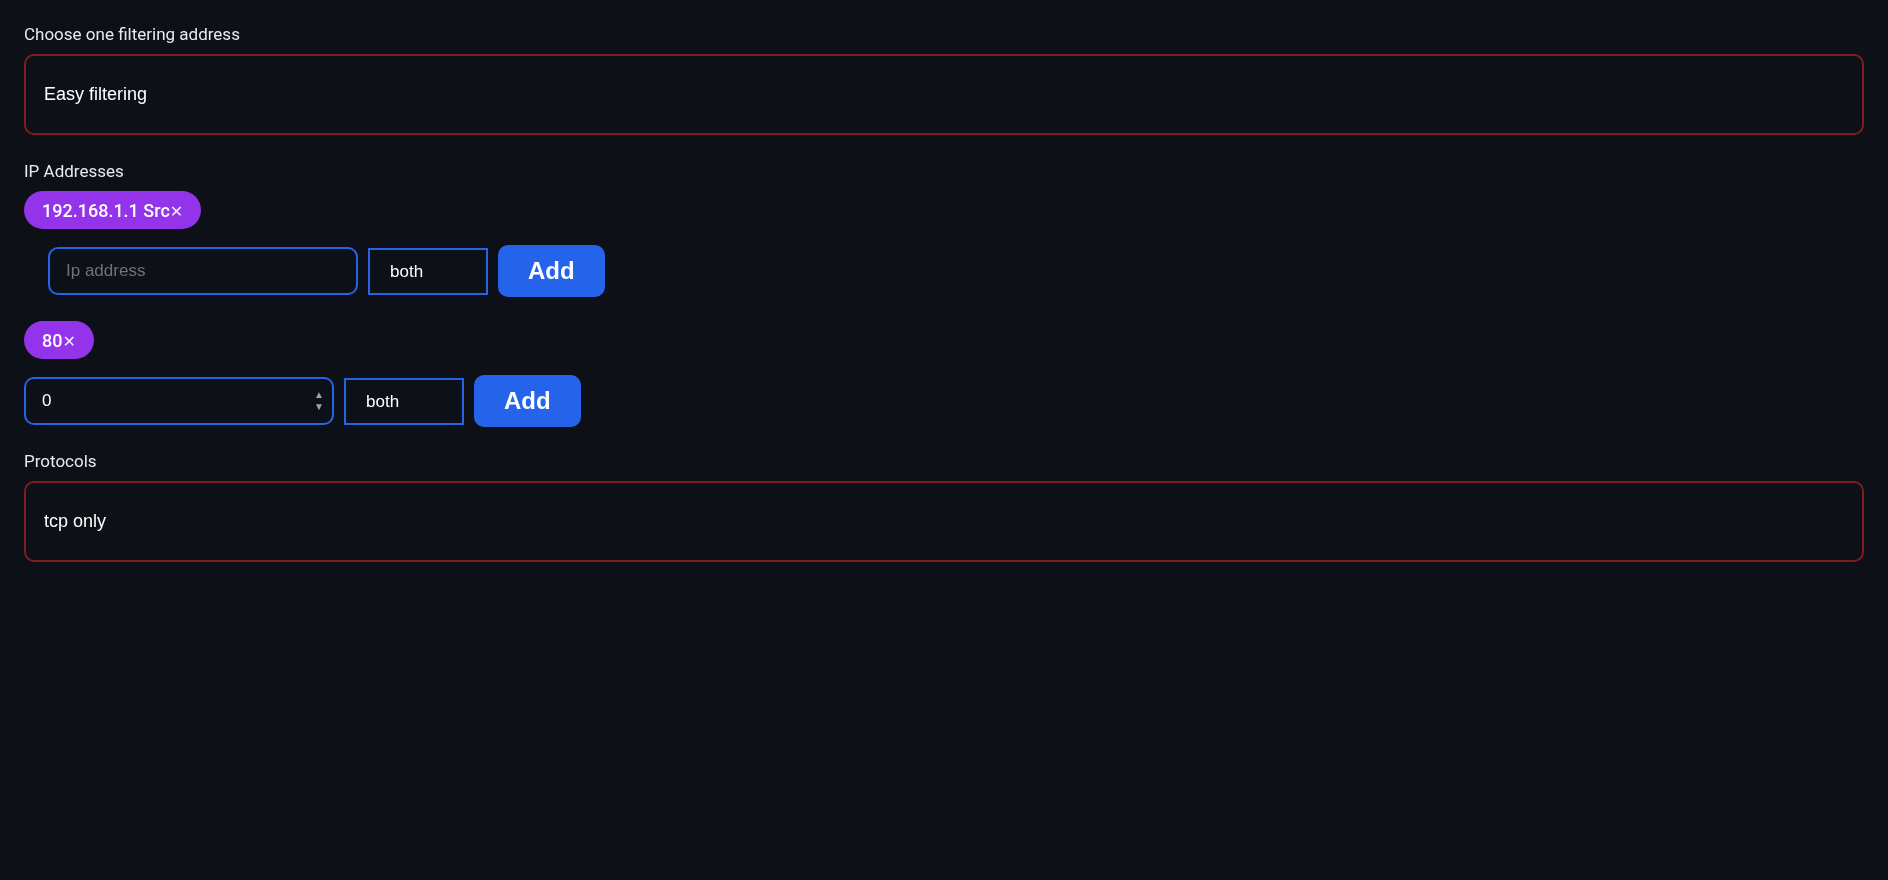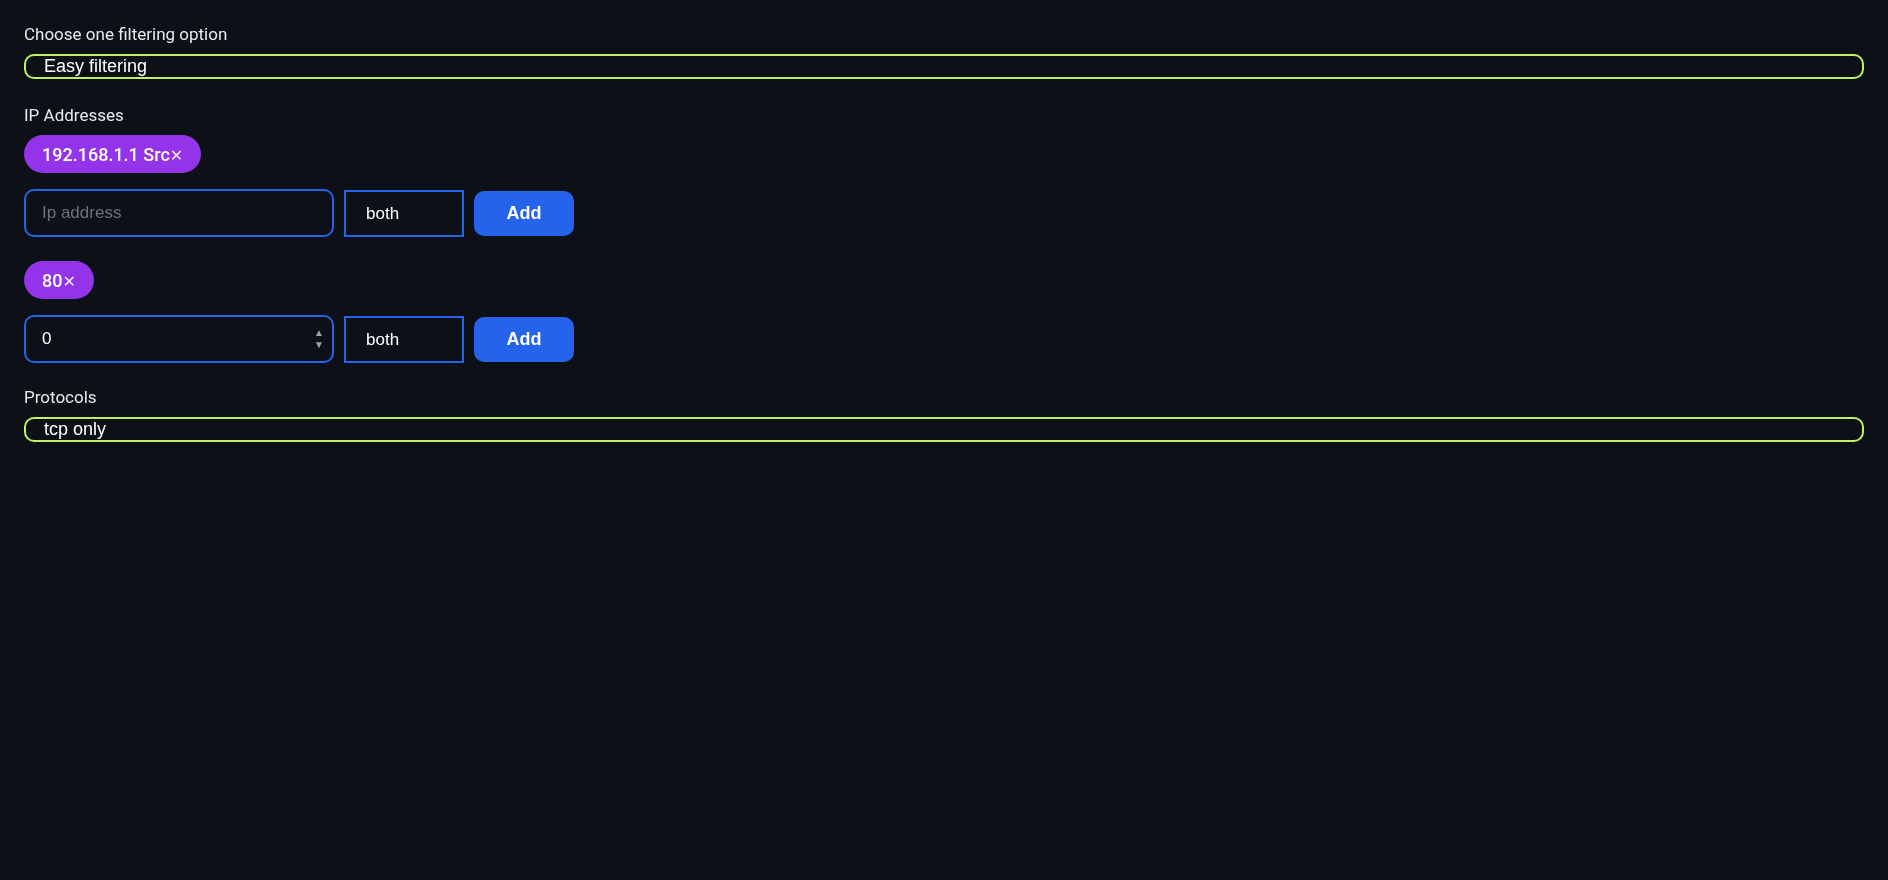--- a/index.html
+++ b/index.html
@@ -21,25 +21,25 @@
     .section-label {
       color: #e8eaed;
       font-size: 17px;
       margin-bottom: 10px;
       font-weight: 400;
     }
 
     .text-input-full {
       width: 100%;
       background-color: #0d1117;
-      border: 2px solid #bef264;
+      border: 2px solid #7f1d1d;
       border-radius: 10px;
       color: #ffffff;
       font-size: 18px;
-      padding: 0 18px;
+      padding: 28px 18px;
       outline: none;
       margin-bottom: 20px;
     }
 
     .text-input-full::placeholder {
       color: #6b7280;
     }
 
     .section-spacing {
       margin-bottom: 6px;
@@ -80,20 +80,21 @@
 
     .ip-input {
       background-color: #0d1117;
       border: 2px solid #2563eb;
       border-radius: 10px;
       color: #ffffff;
       font-size: 17px;
       padding: 12px 16px;
       outline: none;
       width: 310px;
+      margin-left: 24px;
     }
 
     .ip-input::placeholder {
       color: #6b7280;
     }
 
     .select-box {
       background-color: #0d1117;
       border: 2px solid #2563eb;
       border-radius: 0;
@@ -105,21 +106,21 @@
       appearance: none;
       -webkit-appearance: none;
       min-width: 120px;
     }
 
     .add-button {
       background-color: #2563eb;
       border: none;
       border-radius: 10px;
       color: #ffffff;
-      font-size: 18px;
+      font-size: 24px;
       font-weight: 600;
       padding: 12px 30px;
       cursor: pointer;
       min-width: 100px;
     }
 
     .spinner-wrapper {
       position: relative;
       width: 310px;
     }
@@ -154,21 +155,21 @@
     }
 
     .protocols-section {
       margin-top: 4px;
     }
   </style>
 </head>
 <body>
 
 <div class="section-spacing">
-  <div class="section-label">Choose one filtering option</div>
+  <div class="section-label">Choose one filtering address</div>
   <input class="text-input-full" type="text" value="Easy filtering" style="">
 </div>
 
 <div>
   <div class="section-label">IP Addresses</div>
 
   <div class="tags-row">
     <div class="tag">
       <span>192.168.1.1 Src</span>
       <span class="tag-close">✕</span>

